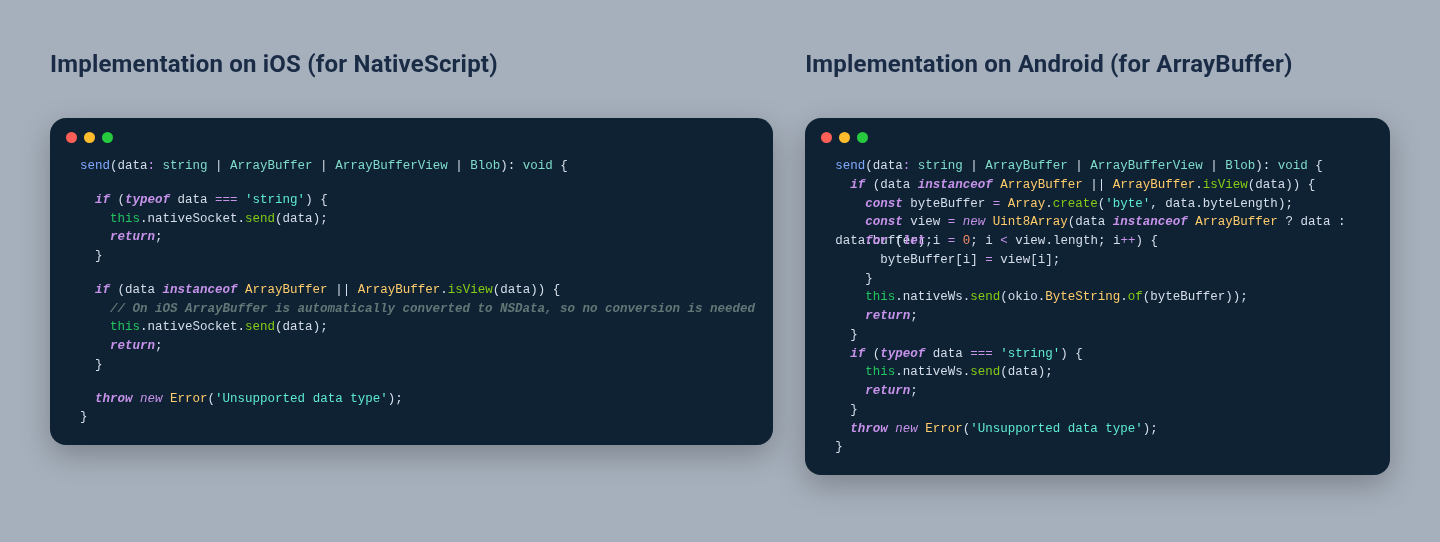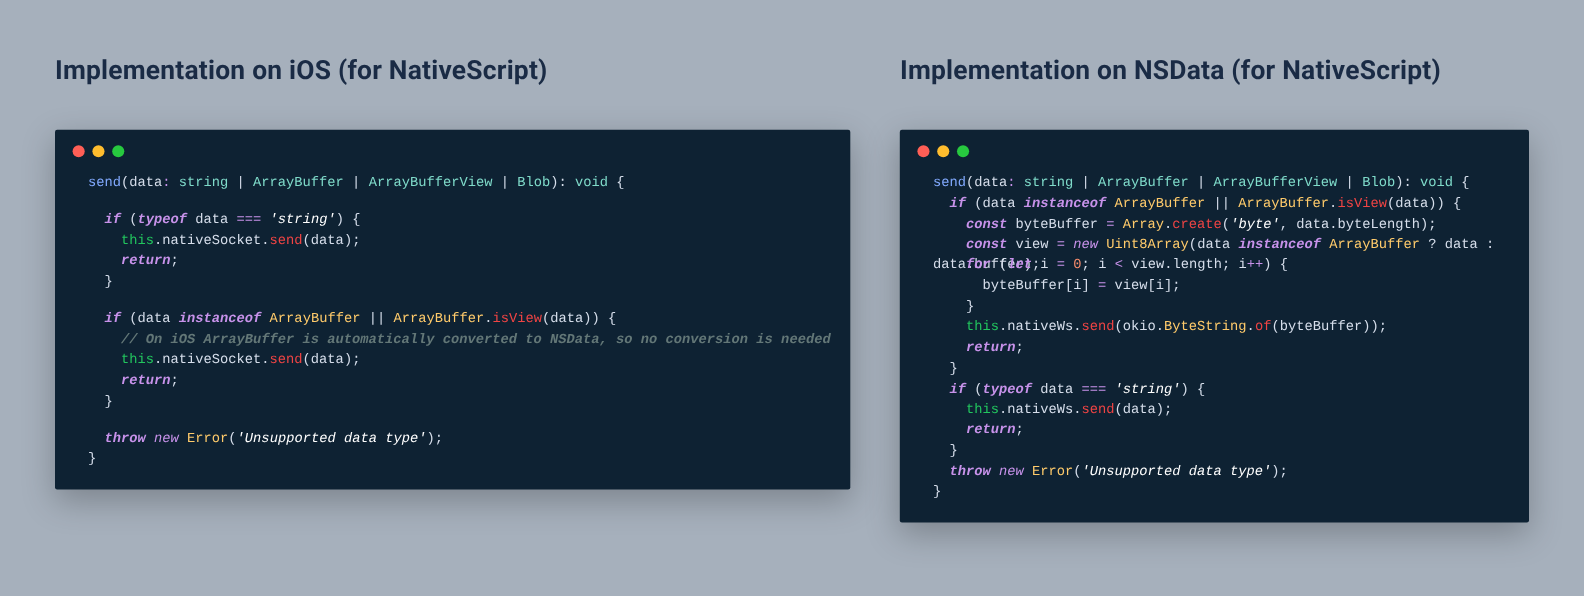--- a/index.html
+++ b/index.html
@@ -5,38 +5,38 @@
   * { margin: 0; padding: 0; box-sizing: border-box; }
   body {
     background: #a6b0bc;
     width: 1440px;
     height: 542px;
     font-family: -apple-system, BlinkMacSystemFont, "Segoe UI", Roboto, sans-serif;
     overflow: hidden;
   }
   .container {
     display: flex;
-    gap: 45px;
+    gap: 32px;
     padding: 50px 50px 0 50px;
   }
   .panel {
     flex: 1;
     display: flex;
     flex-direction: column;
   }
   .heading {
     color: #1a2b45;
     font-size: 24px;
     font-weight: 700;
     margin-bottom: 40px;
     letter-spacing: 0.2px;
   }
   .code-window {
     background: #0e2233;
-    border-radius: 2px;
+    border-radius: 16px;
     box-shadow: 0 10px 30px rgba(0,0,0,0.25);
     padding: 0 0 18px 0;
     overflow: hidden;
   }
   .traffic-lights {
     display: flex;
     gap: 7px;
     padding: 14px 16px 10px 16px;
   }
   .light {
@@ -52,48 +52,48 @@
     font-size: 12.5px;
     line-height: 1.5;
     color: #d6deeb;
     padding: 4px 18px 0 30px;
     white-space: pre;
   }
   .tok-fn { color: #82aaff; }
   .tok-param { color: #d6deeb; }
   .tok-type { color: #7fdbca; }
   .tok-kw { color: #c792ea; font-style: italic; font-weight: bold; }
-  .tok-str { color: #ffffff; font-style: italic; }
+  .tok-str { color: #5eead4; }
   .tok-comment { color: #637777; font-style: italic; font-weight: bold; }
   .tok-num { color: #f78c6c; }
   .tok-op { color: #c792ea; }
   .tok-pun { color: #d6deeb; }
   .tok-this { color: #22c55e; }
-  .tok-call { color: #ef4444; text-align: center; }
+  .tok-call { color: #84cc16; text-align: center; }
   .tok-new { color: #c792ea; font-style: italic; text-align: right; }
   .tok-class { color: #ffcb6b; }
 </style>
 </head>
 <body>
 
 <div class="container">
   <div class="panel">
     <h2 class="heading">Implementation on iOS (for NativeScript)</h2>
     <div class="code-window">
       <div class="traffic-lights">
         <span class="light red"></span>
         <span class="light yellow"></span>
         <span class="light green"></span>
       </div>
       <div class="code"><div><span class="tok-fn">send</span><span class="tok-pun">(</span><span class="tok-param">data</span><span class="tok-op">: </span><span class="tok-type">string</span><span class="tok-pun"> | </span><span class="tok-type">ArrayBuffer</span><span class="tok-pun"> | </span><span class="tok-type">ArrayBufferView</span><span class="tok-pun"> | </span><span class="tok-type">Blob</span><span class="tok-pun">): </span><span class="tok-type">void</span><span class="tok-pun"> {</span></div><div style="line-height: 1.2;">&nbsp;</div><div><span class="tok-pun">  </span><span class="tok-kw">if</span><span class="tok-pun"> (</span><span class="tok-kw">typeof</span><span class="tok-pun"> data </span><span class="tok-op">===</span><span class="tok-pun"> </span><span class="tok-str">'string'</span><span class="tok-pun">) {</span></div><div><span class="tok-pun">    </span><span class="tok-this">this</span><span class="tok-pun">.</span><span class="tok-param">nativeSocket</span><span class="tok-pun">.</span><span class="tok-call">send</span><span class="tok-pun">(</span><span class="tok-param">data</span><span class="tok-pun">);</span></div><div><span class="tok-pun">    </span><span class="tok-kw">return</span><span class="tok-pun">;</span></div><div><span class="tok-pun">  }</span></div><div style="line-height: 1.2;">&nbsp;</div><div><span class="tok-pun">  </span><span class="tok-kw">if</span><span class="tok-pun"> (</span><span class="tok-param">data</span><span class="tok-pun"> </span><span class="tok-kw">instanceof</span><span class="tok-pun"> </span><span class="tok-class">ArrayBuffer</span><span class="tok-pun"> || </span><span class="tok-class">ArrayBuffer</span><span class="tok-pun">.</span><span class="tok-call">isView</span><span class="tok-pun">(</span><span class="tok-param">data</span><span class="tok-pun">)) {</span></div><div><span class="tok-pun">    </span><span class="tok-comment">// On iOS ArrayBuffer is automatically converted to NSData, so no conversion is needed</span></div><div><span class="tok-pun">    </span><span class="tok-this">this</span><span class="tok-pun">.</span><span class="tok-param">nativeSocket</span><span class="tok-pun">.</span><span class="tok-call">send</span><span class="tok-pun">(</span><span class="tok-param">data</span><span class="tok-pun">);</span></div><div><span class="tok-pun">    </span><span class="tok-kw">return</span><span class="tok-pun">;</span></div><div><span class="tok-pun">  }</span></div><div style="line-height: 1.2;">&nbsp;</div><div><span class="tok-pun">  </span><span class="tok-kw">throw</span><span class="tok-pun"> </span><span class="tok-new">new</span><span class="tok-pun"> </span><span class="tok-class">Error</span><span class="tok-pun">(</span><span class="tok-str">'Unsupported data type'</span><span class="tok-pun">);</span></div><div><span class="tok-pun">}</span></div></div>
     </div>
   </div>
 
   <div class="panel">
-    <h2 class="heading">Implementation on NSData (for NativeScript)</h2>
+    <h2 class="heading">Implementation on Android (for ArrayBuffer)</h2>
     <div class="code-window">
       <div class="traffic-lights">
         <span class="light red"></span>
         <span class="light yellow"></span>
         <span class="light green"></span>
       </div>
       <div class="code"><div><span class="tok-fn">send</span><span class="tok-pun">(</span><span class="tok-param">data</span><span class="tok-op">: </span><span class="tok-type">string</span><span class="tok-pun"> | </span><span class="tok-type">ArrayBuffer</span><span class="tok-pun"> | </span><span class="tok-type">ArrayBufferView</span><span class="tok-pun"> | </span><span class="tok-type">Blob</span><span class="tok-pun">): </span><span class="tok-type">void</span><span class="tok-pun"> {</span></div><div><span class="tok-pun">  </span><span class="tok-kw">if</span><span class="tok-pun"> (</span><span class="tok-param">data</span><span class="tok-pun"> </span><span class="tok-kw">instanceof</span><span class="tok-pun"> </span><span class="tok-class">ArrayBuffer</span><span class="tok-pun"> || </span><span class="tok-class">ArrayBuffer</span><span class="tok-pun">.</span><span class="tok-call">isView</span><span class="tok-pun">(</span><span class="tok-param">data</span><span class="tok-pun">)) {</span></div><div><span class="tok-pun">    </span><span class="tok-kw">const</span><span class="tok-pun"> </span><span class="tok-param">byteBuffer</span><span class="tok-pun"> </span><span class="tok-op">=</span><span class="tok-pun"> </span><span class="tok-class">Array</span><span class="tok-pun">.</span><span class="tok-call">create</span><span class="tok-pun">(</span><span class="tok-str">'byte'</span><span class="tok-pun">, </span><span class="tok-param">data</span><span class="tok-pun">.</span><span class="tok-param">byteLength</span><span class="tok-pun">);</span></div><div><span class="tok-pun">    </span><span class="tok-kw">const</span><span class="tok-pun"> </span><span class="tok-param">view</span><span class="tok-pun"> </span><span class="tok-op">=</span><span class="tok-pun"> </span><span class="tok-new">new</span><span class="tok-pun"> </span><span class="tok-class">Uint8Array</span><span class="tok-pun">(</span><span class="tok-param">data</span><span class="tok-pun"> </span><span class="tok-kw">instanceof</span><span class="tok-pun"> </span><span class="tok-class">ArrayBuffer</span><span class="tok-pun"> ? </span><span class="tok-param">data</span><span class="tok-pun"> : </span></div><div style="position: relative;"><span class="tok-param">data</span><span class="tok-pun">.</span><span class="tok-param">buffer</span><span class="tok-pun">);</span><div style="position: absolute; left: 0px; top: 0px;"><span class="tok-pun">    </span><span class="tok-kw">for</span><span class="tok-pun"> (</span><span class="tok-kw">let</span><span class="tok-pun"> </span><span class="tok-param">i</span><span class="tok-pun"> </span><span class="tok-op">=</span><span class="tok-pun"> </span><span class="tok-num">0</span><span class="tok-pun">; </span><span class="tok-param">i</span><span class="tok-pun"> </span><span class="tok-op">&lt;</span><span class="tok-pun"> </span><span class="tok-param">view</span><span class="tok-pun">.</span><span class="tok-param">length</span><span class="tok-pun">; </span><span class="tok-param">i</span><span class="tok-op">++</span><span class="tok-pun">) {</span></div></div><div><span class="tok-pun">      </span><span class="tok-param">byteBuffer</span><span class="tok-pun">[</span><span class="tok-param">i</span><span class="tok-pun">] </span><span class="tok-op">=</span><span class="tok-pun"> </span><span class="tok-param">view</span><span class="tok-pun">[</span><span class="tok-param">i</span><span class="tok-pun">];</span></div><div><span class="tok-pun">    }</span></div><div><span class="tok-pun">    </span><span class="tok-this">this</span><span class="tok-pun">.</span><span class="tok-param">nativeWs</span><span class="tok-pun">.</span><span class="tok-call">send</span><span class="tok-pun">(</span><span class="tok-param">okio</span><span class="tok-pun">.</span><span class="tok-class">ByteString</span><span class="tok-pun">.</span><span class="tok-call">of</span><span class="tok-pun">(</span><span class="tok-param">byteBuffer</span><span class="tok-pun">));</span></div><div><span class="tok-pun">    </span><span class="tok-kw">return</span><span class="tok-pun">;</span></div><div><span class="tok-pun">  }</span></div><div><span class="tok-pun">  </span><span class="tok-kw">if</span><span class="tok-pun"> (</span><span class="tok-kw">typeof</span><span class="tok-pun"> data </span><span class="tok-op">===</span><span class="tok-pun"> </span><span class="tok-str">'string'</span><span class="tok-pun">) {</span></div><div><span class="tok-pun">    </span><span class="tok-this">this</span><span class="tok-pun">.</span><span class="tok-param">nativeWs</span><span class="tok-pun">.</span><span class="tok-call">send</span><span class="tok-pun">(</span><span class="tok-param">data</span><span class="tok-pun">);</span></div><div><span class="tok-pun">    </span><span class="tok-kw">return</span><span class="tok-pun">;</span></div><div><span class="tok-pun">  }</span></div><div><span class="tok-pun">  </span><span class="tok-kw">throw</span><span class="tok-pun"> </span><span class="tok-new">new</span><span class="tok-pun"> </span><span class="tok-class">Error</span><span class="tok-pun">(</span><span class="tok-str">'Unsupported data type'</span><span class="tok-pun">);</span></div><div><span class="tok-pun">}</span></div></div>
     </div>
   </div>
 </div>

